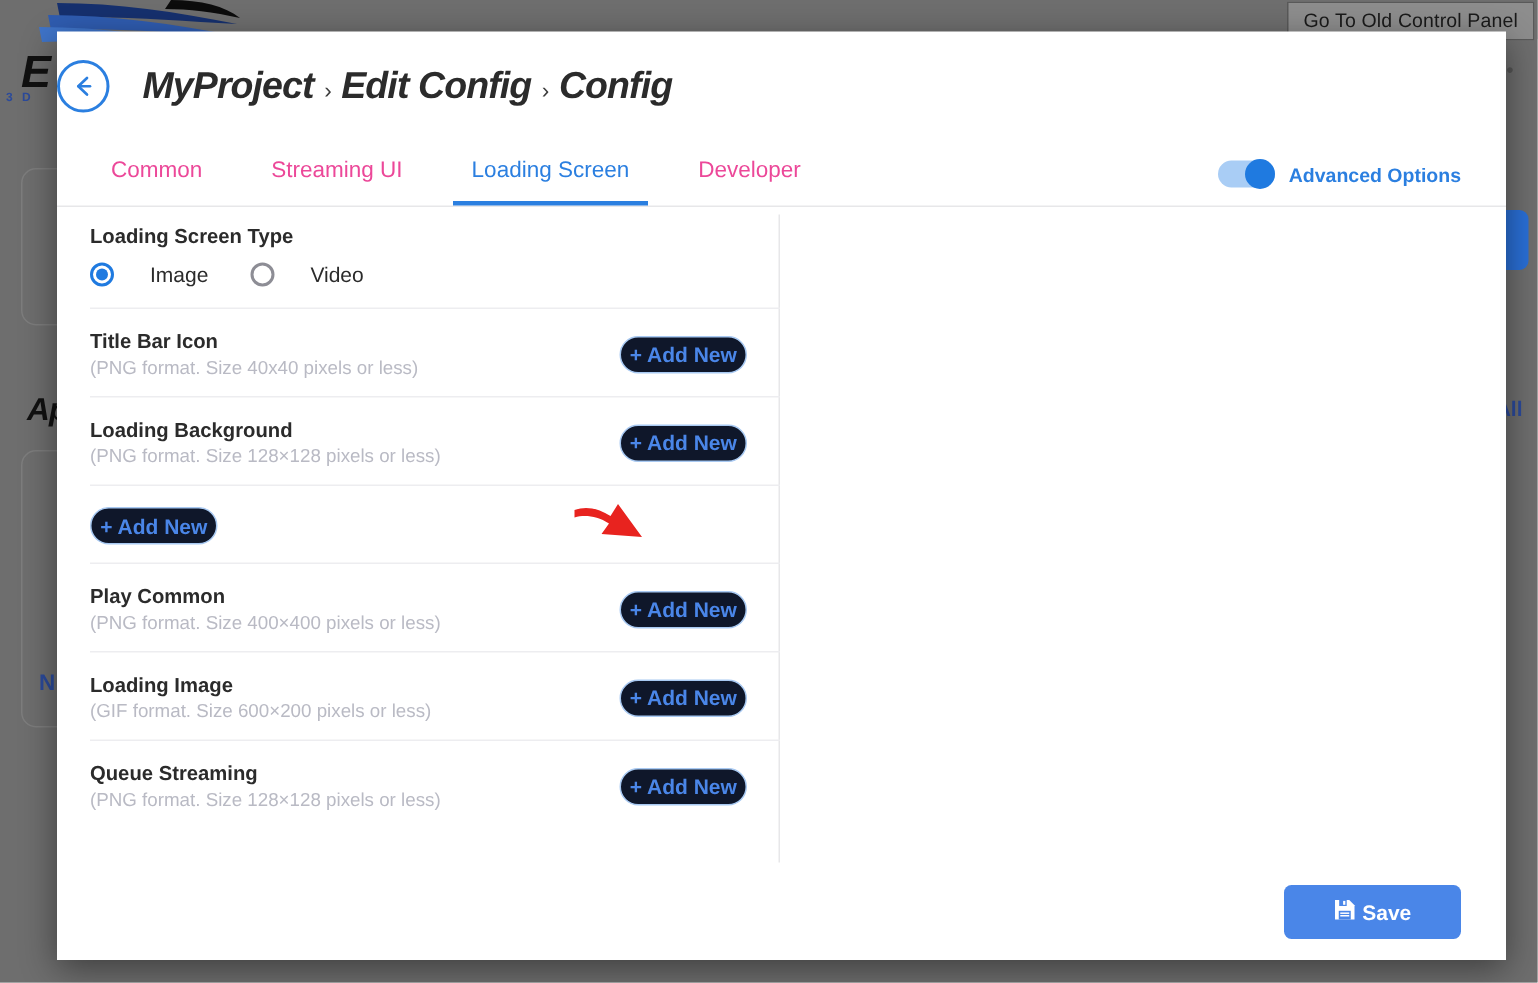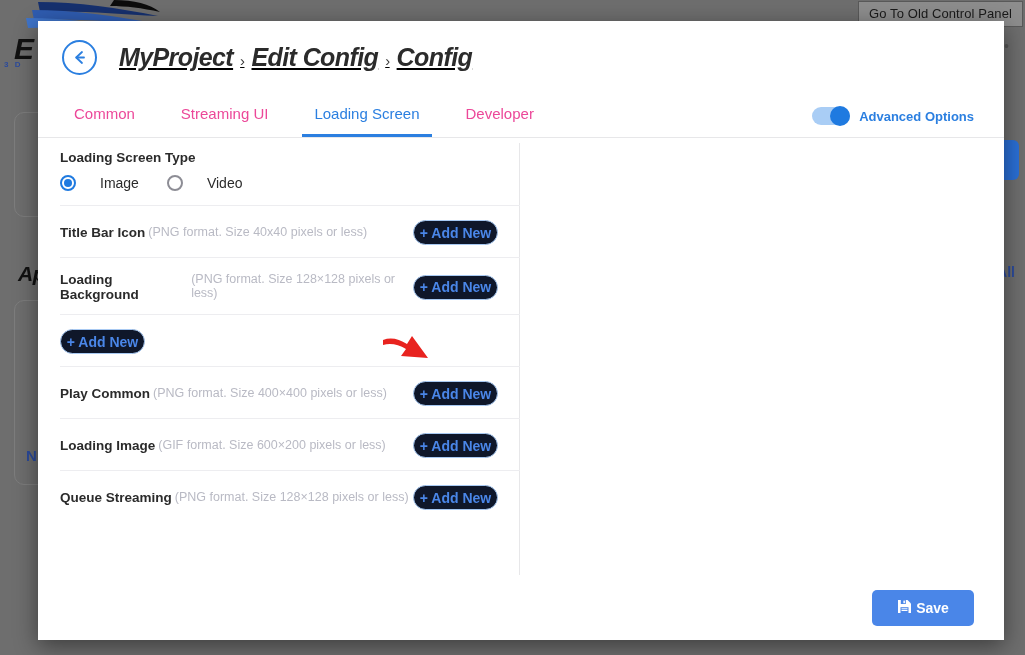--- a/index.html
+++ b/index.html
@@ -79,22 +79,20 @@
     width: 966px; height: 619px;
     background: #ffffff;
     box-shadow: 0 6px 22px rgba(0,0,0,.45);
   }
 
   
   #modal-header {
     position: relative;
     height: 72px;
     display: flex; align-items: center;
-    padding-left: 24px;
-    text-decoration: underline;
   }
   #back-button {
     width: 35px; height: 35px; flex: 0 0 35px;
     border: 2px solid #2b7fe0; border-radius: 50%;
     display: flex; align-items: center; justify-content: center;
     cursor: pointer; background: #fff;
   }
   #breadcrumb {
     margin-left: 22px;
     font-size: 25px;
@@ -174,21 +172,21 @@
   .radio-item.selected .radio-dot { background: #1f7ae0; }
   .radio-label { font-size: 14px; color: #2b2b2b; }
 
   .asset-row {
     display: flex; align-items: center; justify-content: space-between;
     padding: 14px 0 12px 0;
     border-bottom: 1px solid #ededf0;
     position: relative;
   }
   .asset-row:last-child { border-bottom: none; }
-  .asset-texts { display: flex; flex-direction: row; gap: 3px; }
+  .asset-texts { display: flex; flex-direction: column; gap: 3px; }
   .asset-name {
     font-size: 13.5px; font-weight: bold; color: #2b2b2b;
     align-self: flex-start;
   }
   .asset-name.highlighted {
     border: 3px solid #e8231f;
     padding: 0 4px 1px 2px;
     margin: -2px 0 -1px -3px;
   }
   .asset-hint { font-size: 12.5px; color: #b9bac4; }
@@ -202,21 +200,21 @@
     cursor: pointer;
     margin-right: 22px;
   }
 
   
   #modal-footer {
     position: relative; height: 0;
   }
   #save-button {
     position: absolute; right: 30px; top: -50px;
-    width: 102px; height: 36px;
+    width: 118px; height: 36px;
     background: #4a86e8; border: none; border-radius: 5px;
     color: #fff; font-size: 14px; font-weight: bold;
     display: flex; align-items: center; justify-content: center; gap: 4px;
     cursor: pointer;
   }
 
   
   #red-arrow {
     position: absolute; left: 381px; top: 332px;
     width: 62px; height: 38px; pointer-events: none;

